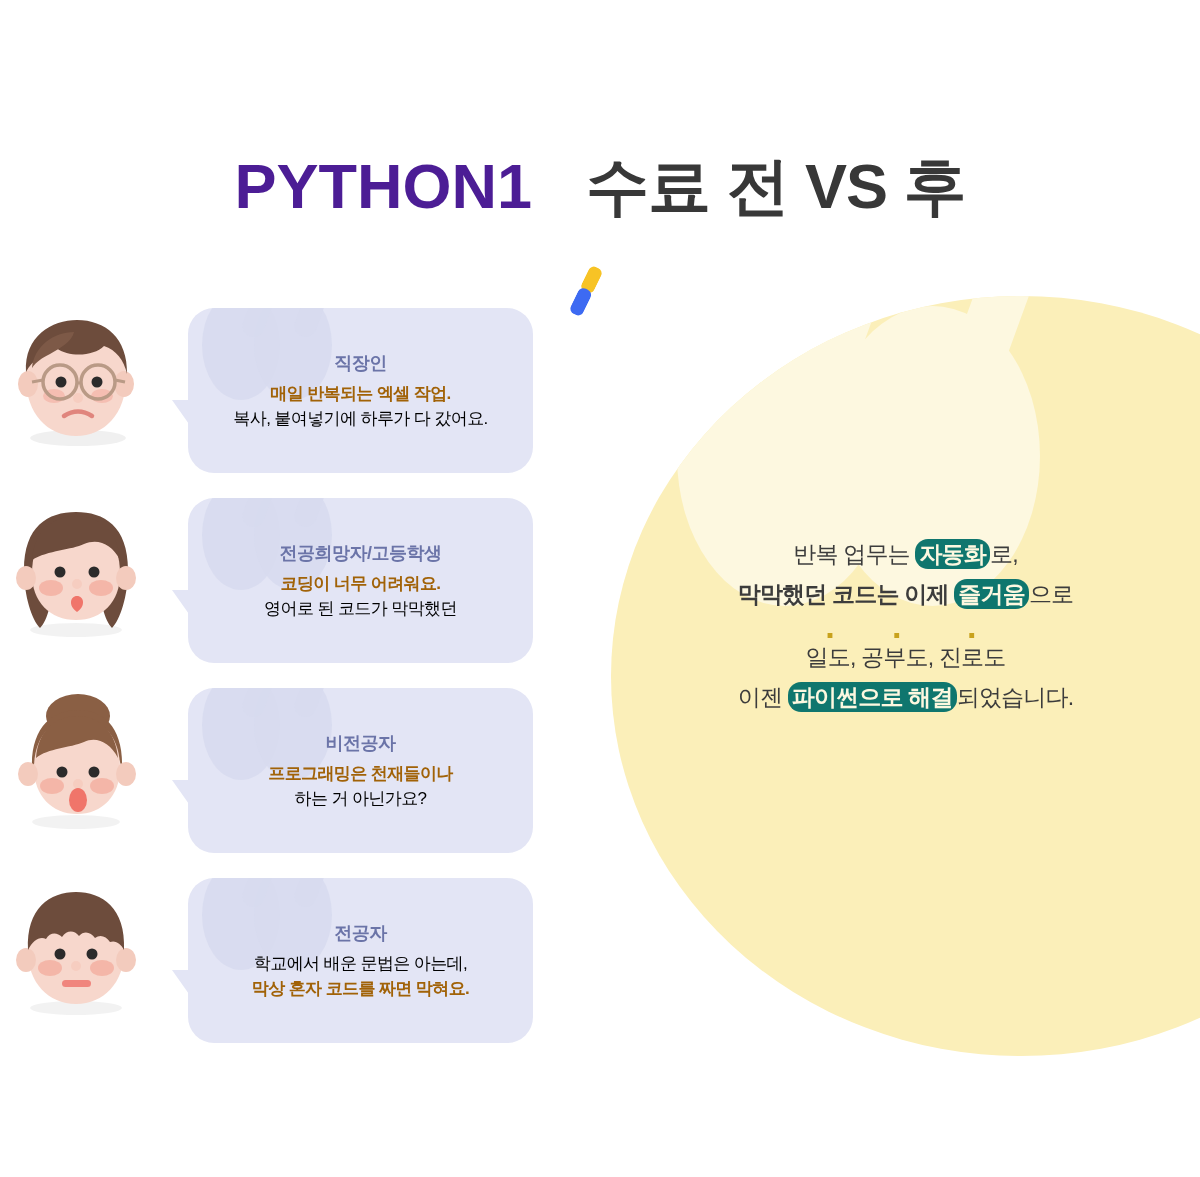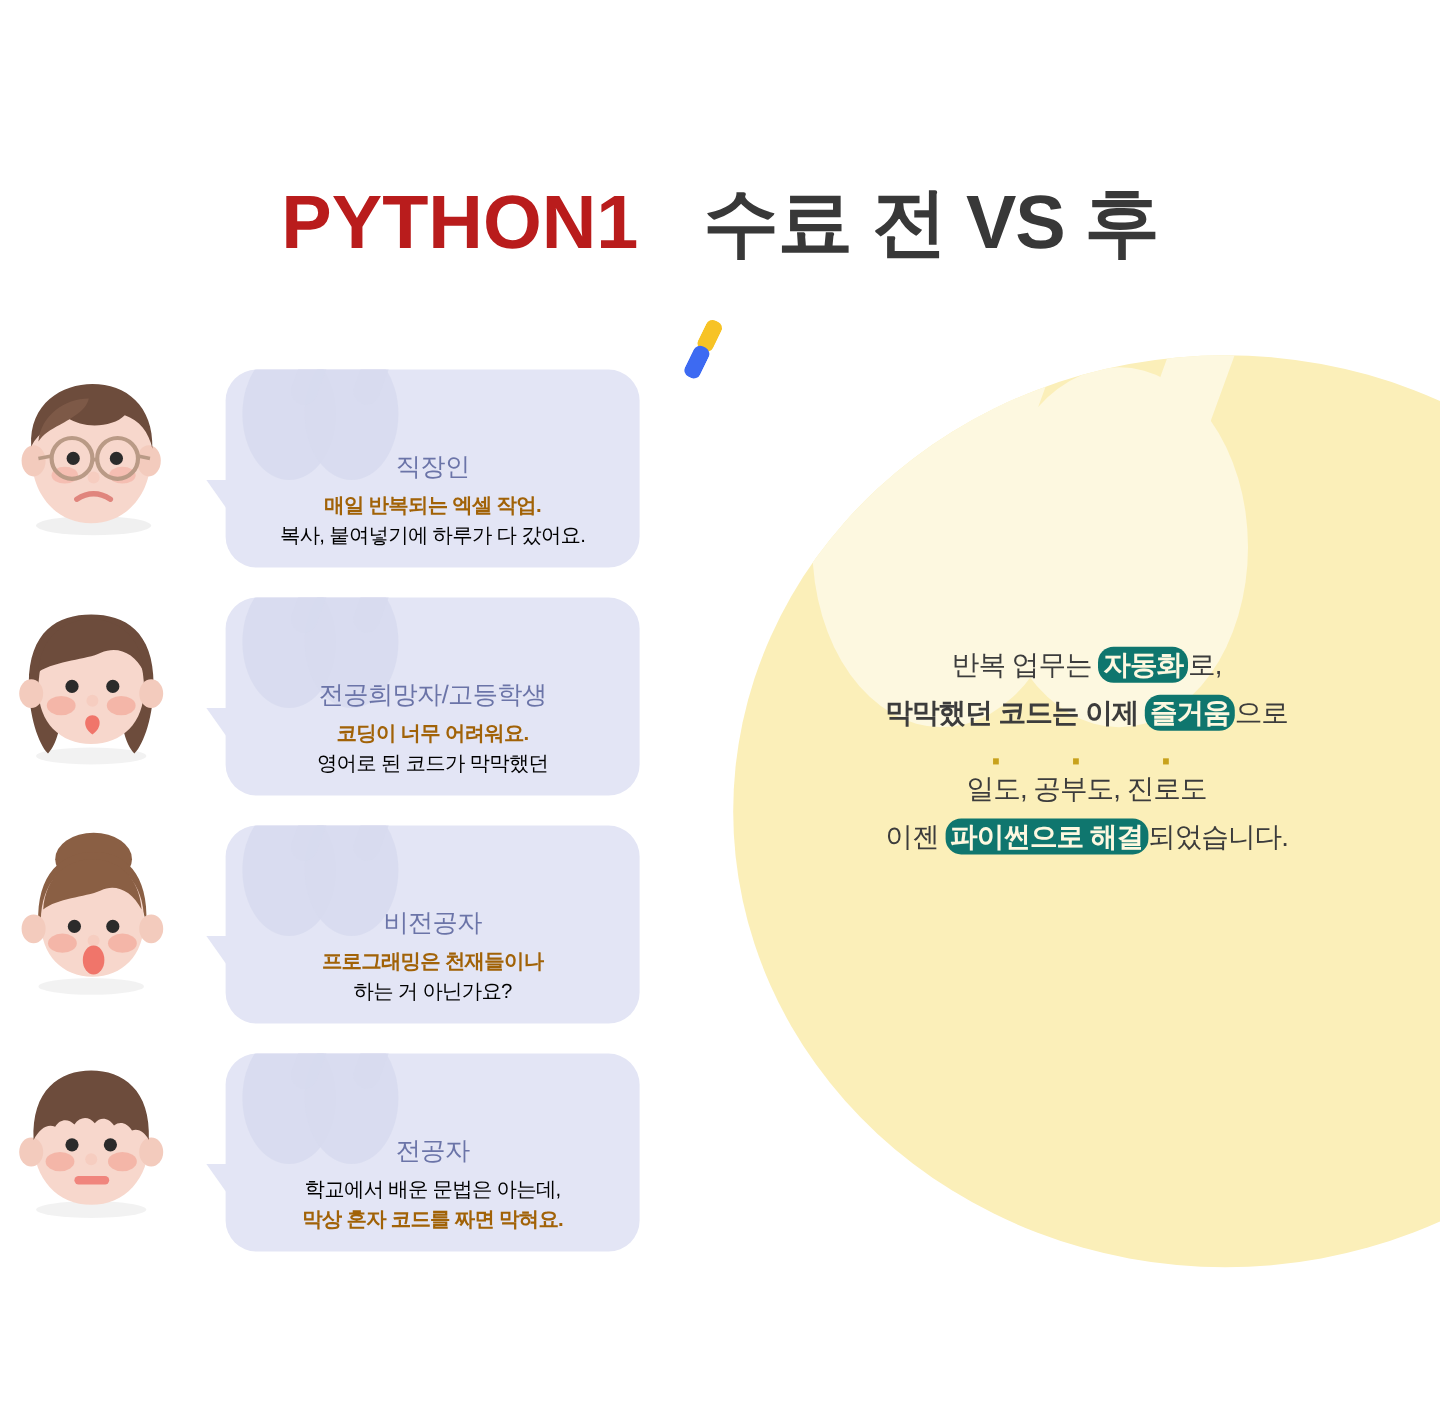--- a/index.html
+++ b/index.html
@@ -21,21 +21,21 @@
     white-space:nowrap;
   }
   .title-text{
     font-size:63px;
     font-weight:bold;
     letter-spacing:-1px;
     line-height:1;
     color:#333333;
     display:inline-block;
   }
-  .title-brand{color:#b91c1c;margin-right:6px;letter-spacing:0px;}
+  .title-brand{color:#4c1d95;margin-right:6px;letter-spacing:0px;}
   .title-rest{color:#383838;margin-left:48px;}
   .pen-accent{
     position:absolute;
     top:110px;left:579px;
     width:14px;height:52px;
     transform:rotate(26deg);
   }
 
   
   .left-col{position:absolute;left:0;top:300px;width:560px;}
@@ -85,26 +85,25 @@
 
   .bubble-inner{
     position:relative;z-index:3;
     width:100%;height:100%;
     box-sizing:border-box;
     padding:44px 20px 0 20px;
     text-align:center;
   }
   .bubble-title{
     color:#6b74a8;
-    font-size:21px;
-    font-weight:normal;
+    font-size:18px;
+    font-weight:bold;
     line-height:1.3;
     margin-bottom:7px;
     letter-spacing:-.5px;
-    margin-top:24px;
   }
   .bubble-line{
     font-size:17px;
     line-height:1.45;
     letter-spacing:-.6px;
     color:#000000;
   }
   .bubble-line.strong{color:#a16207;font-weight:bold;}
 
   

